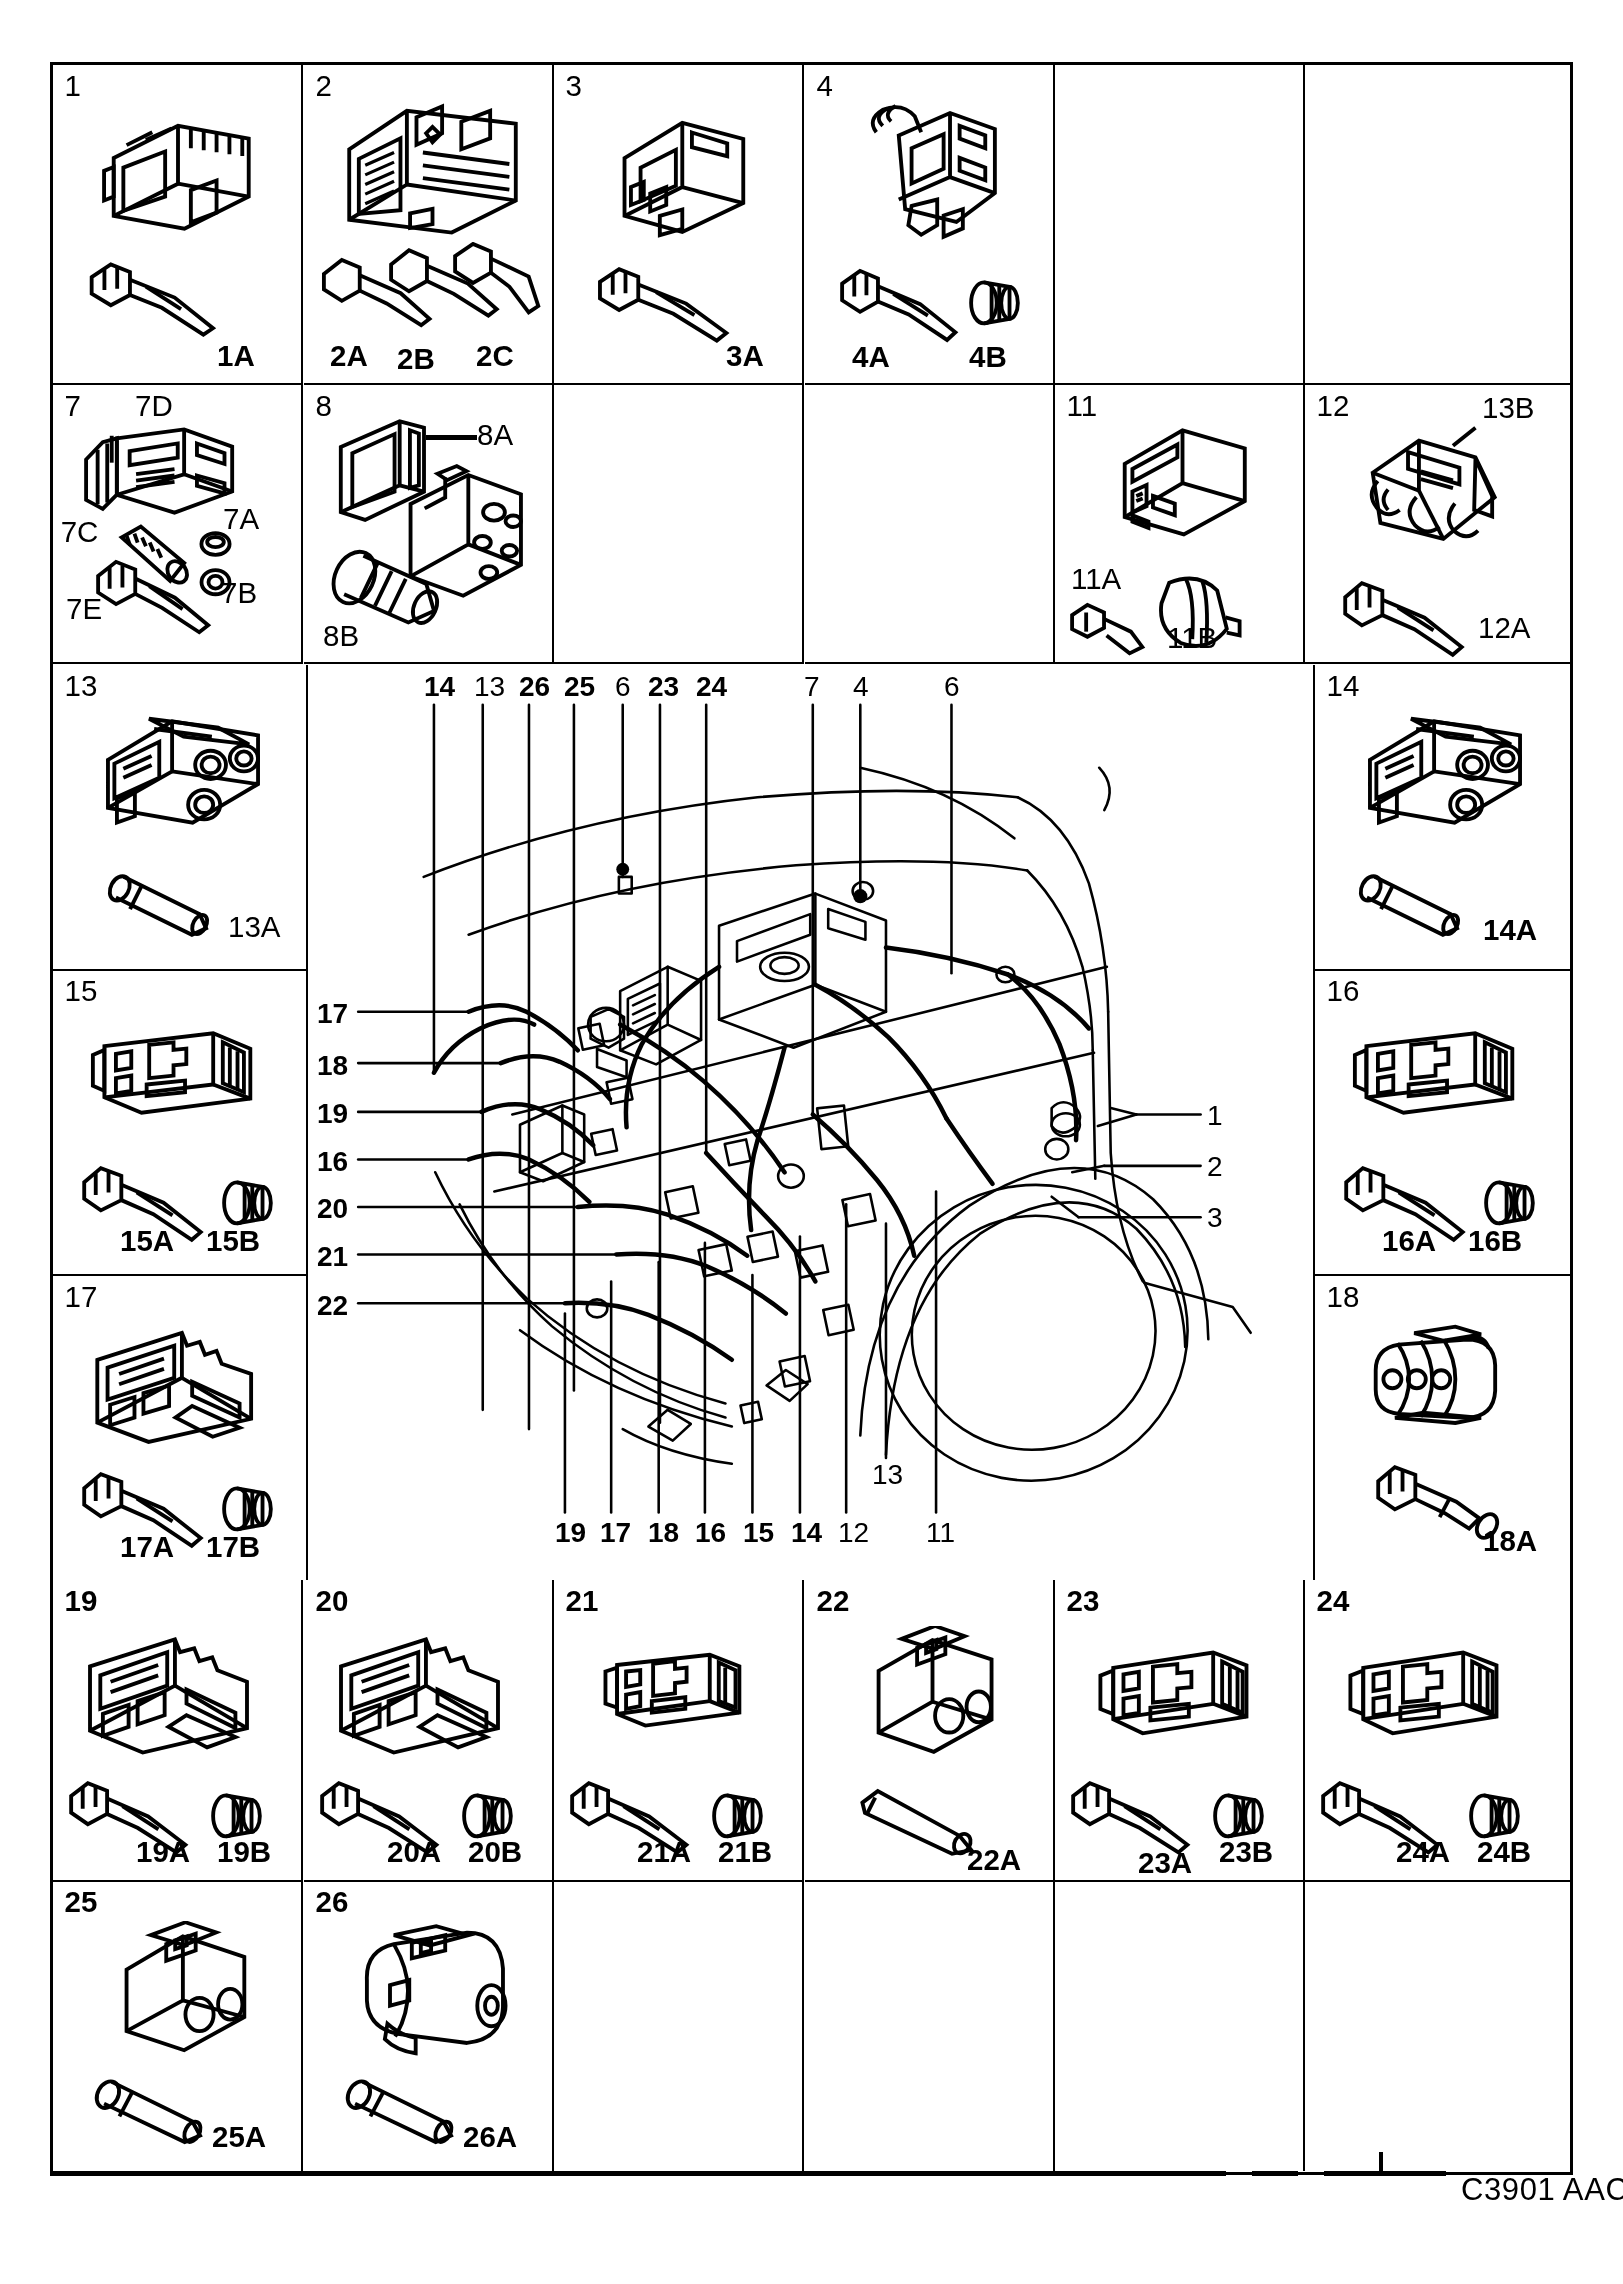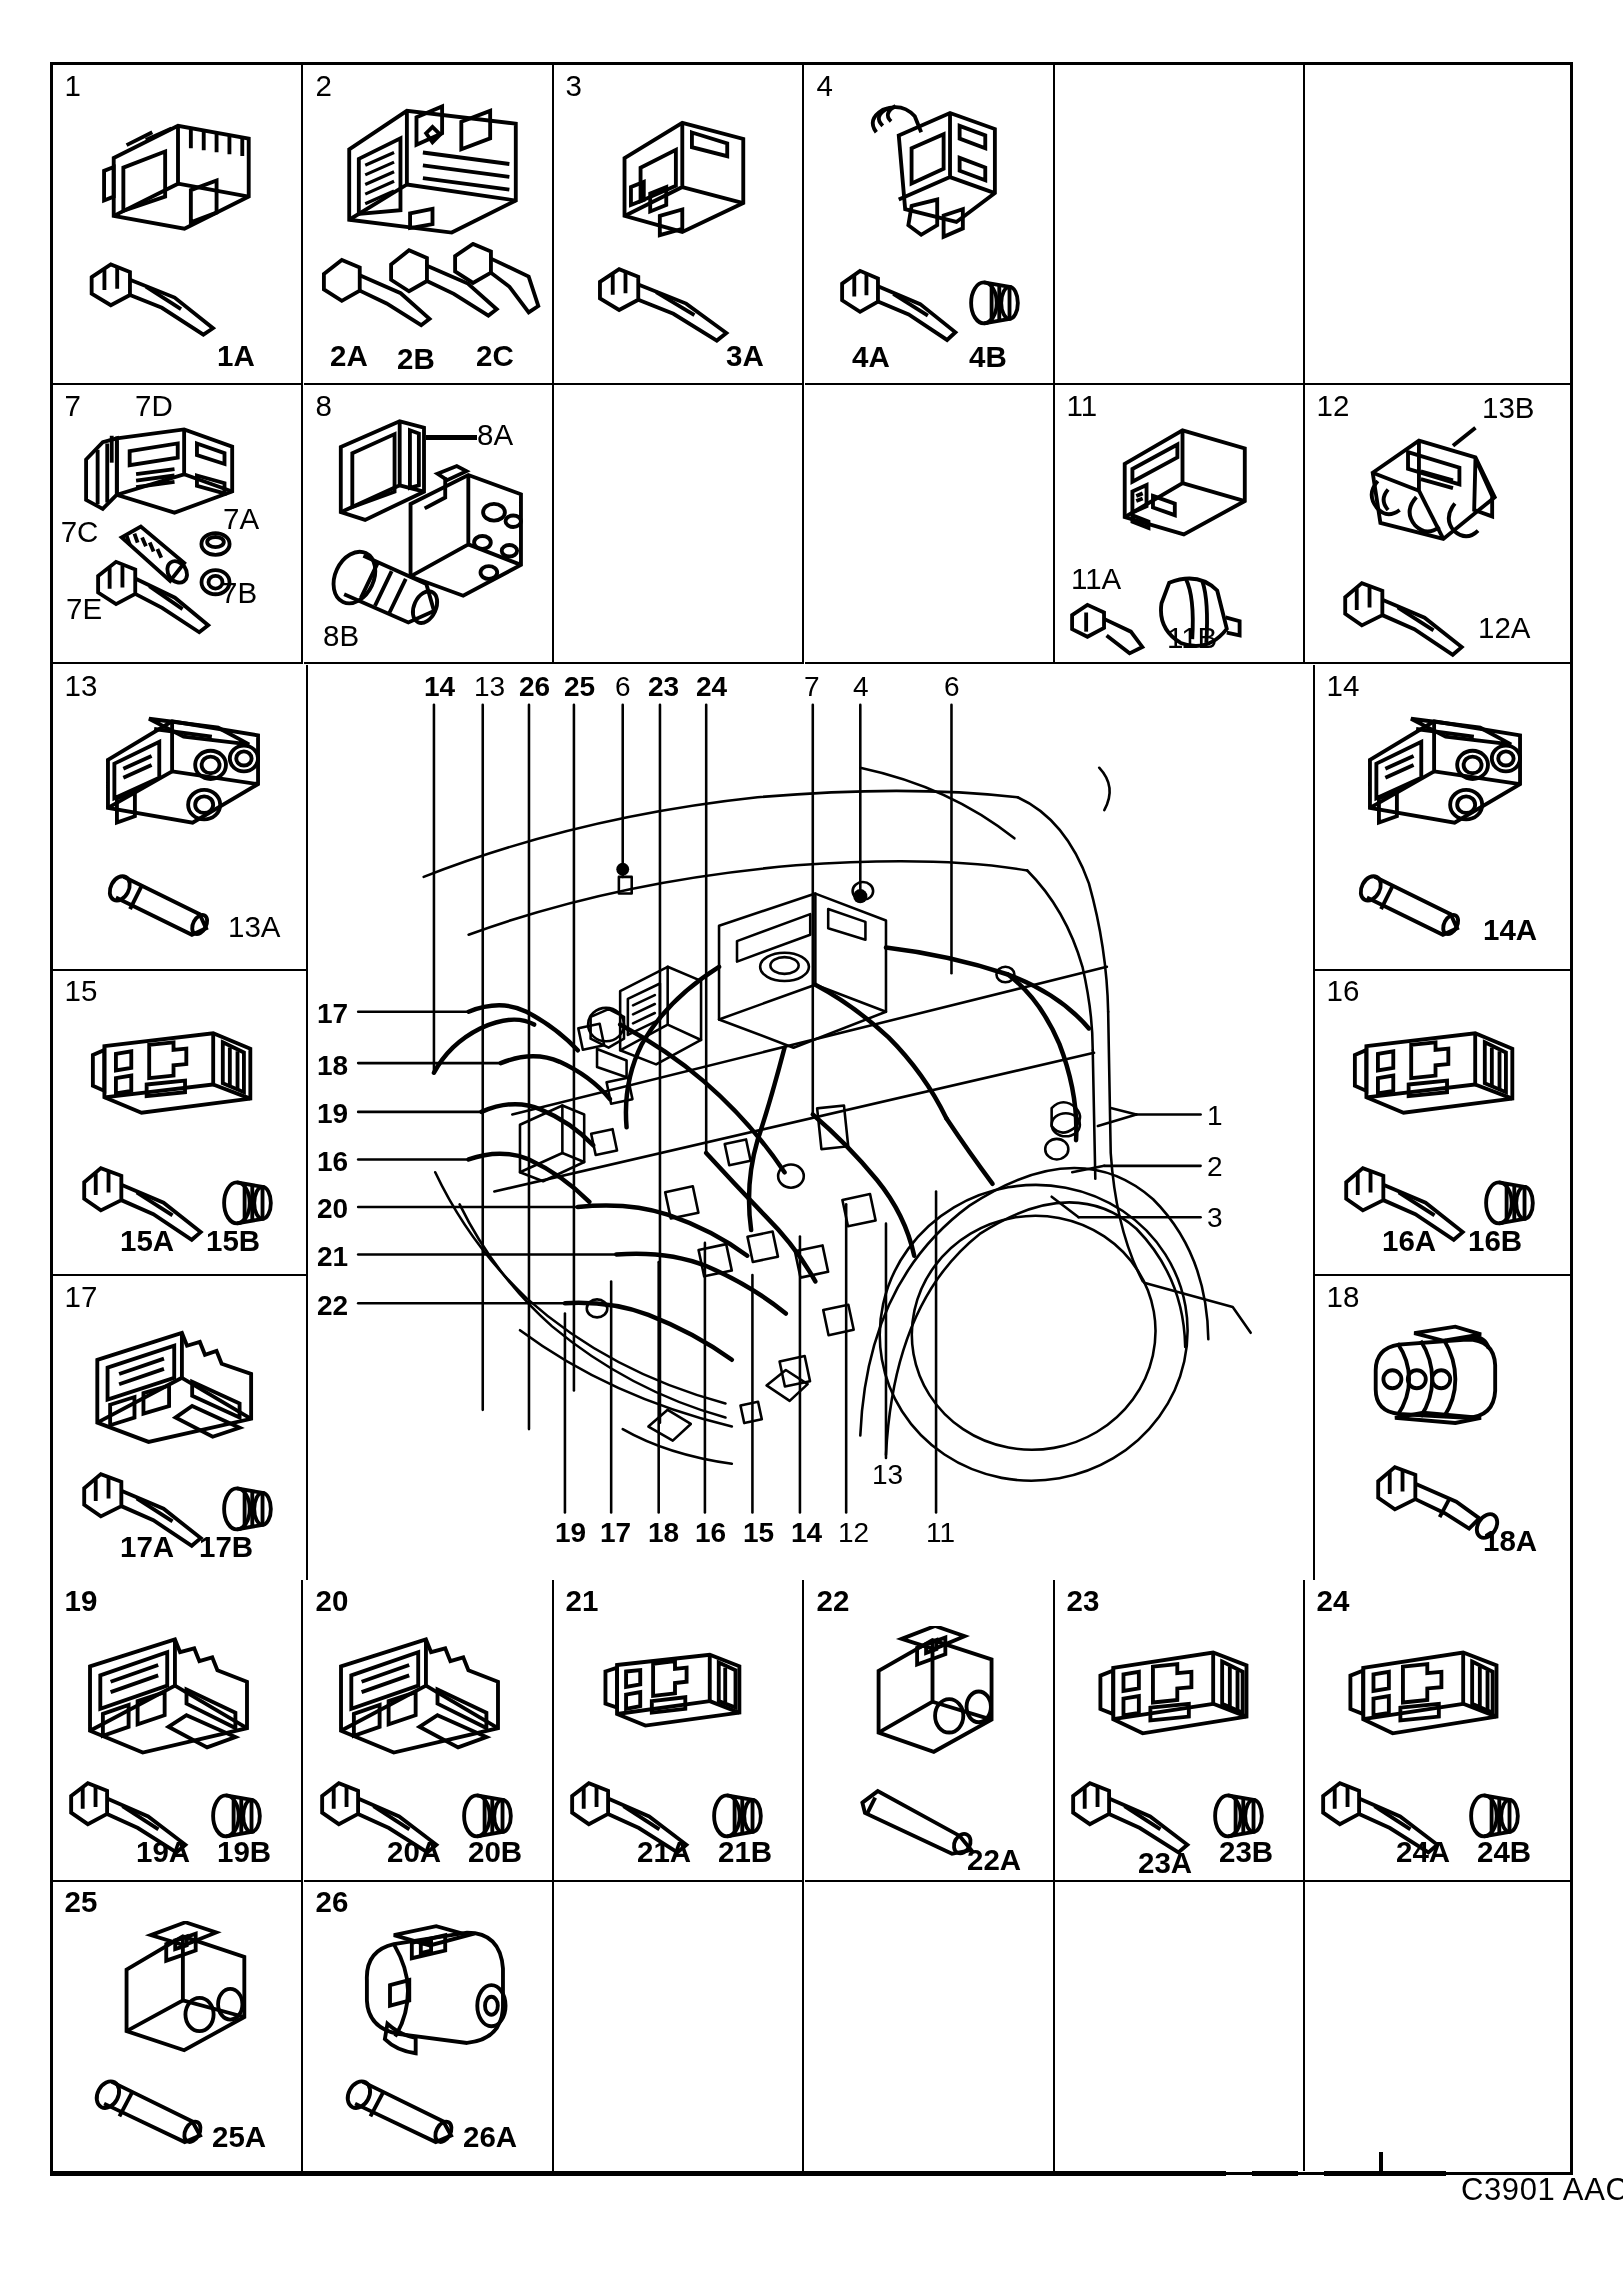--- a/index.html
+++ b/index.html
@@ -465,21 +465,21 @@
       <svg width="64" height="61" viewBox="0 0 100 95">
         <g fill="none" stroke="#000" stroke-width="6">
           <ellipse cx="28" cy="45" rx="20" ry="32"></ellipse>
           <path d="M28 13 L68 20 L68 70 L28 77"></path>
           <ellipse cx="68" cy="45" rx="13" ry="25"></ellipse>
           <path d="M40 16 L40 74 M52 18 L52 72"></path>
         </g>
       </svg>
     </div>
     <span class="lbl" style="left:67px;top:256px;">17A</span>
-    <span class="lbl" style="left:146px;top:256px;">17B</span>
+    <span class="lbl" style="left:153px;top:256px;">17B</span>
   </div>
 
   <div class="cell nr" style="left:1315px;top:665px;width:255px;height:306px;">
     <span class="cellnum">14</span>
     <div class="art" style="left:37px;top:37px;">
       <svg width="186" height="138" viewBox="0 0 290 215">
         <g fill="none" stroke="#000" stroke-width="6">
           <path d="M28 90 L128 30 L262 52 L262 128 L160 188 L28 165 Z"></path>
           <path d="M128 30 L128 108 L28 165"></path>
           <path d="M128 108 L262 128"></path>

